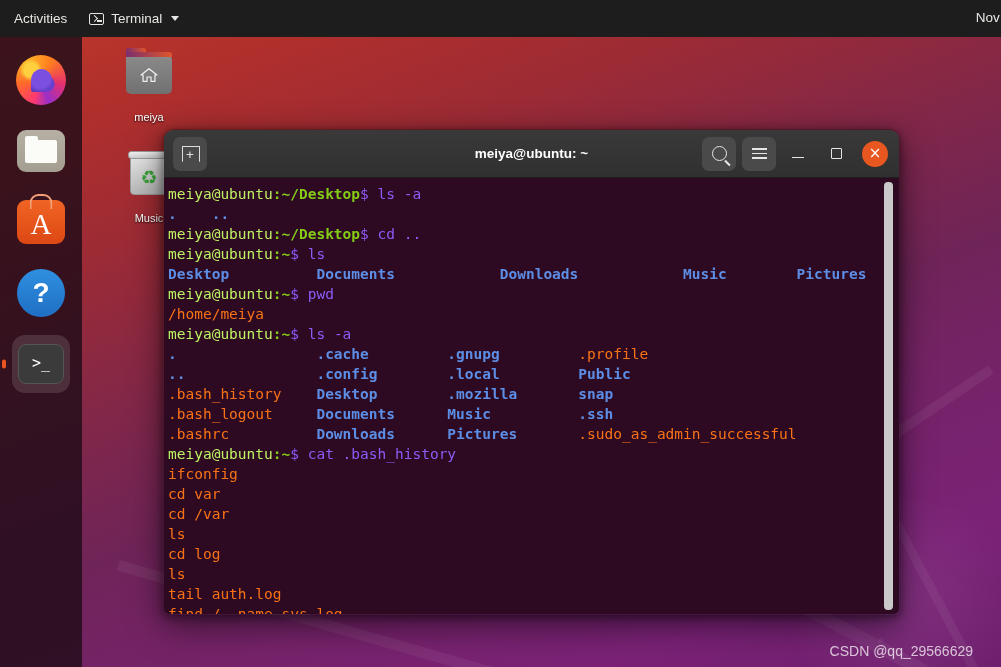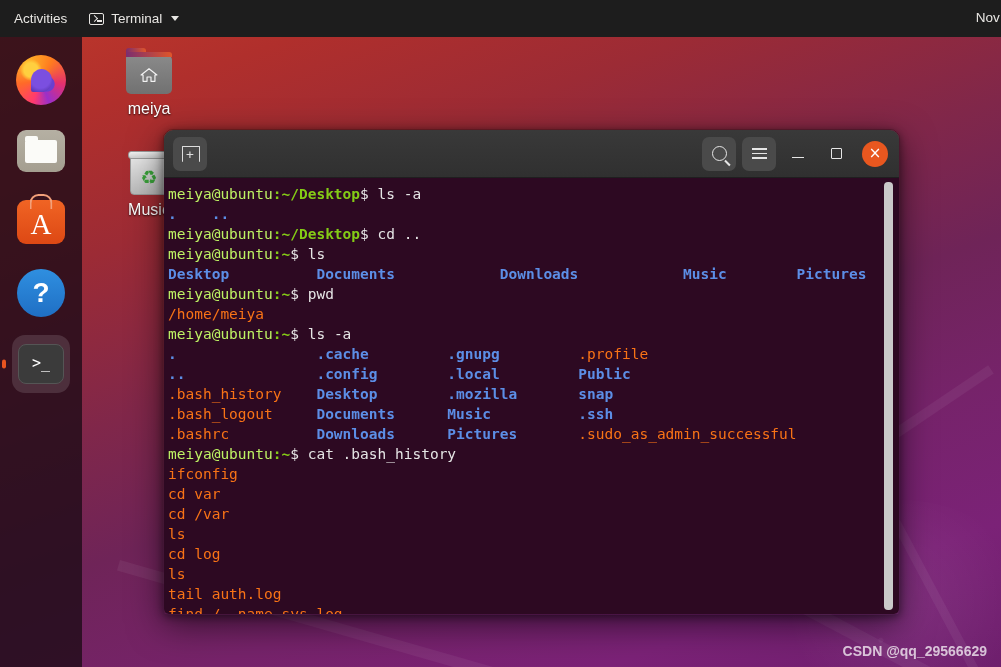--- a/index.html
+++ b/index.html
@@ -129,21 +129,21 @@
     border:1px solid #555;color:#fff;font-family:"DejaVu Sans Mono",monospace;
     font-size:15px;display:flex;align-items:center;justify-content:center;
     letter-spacing:0px; padding-bottom:2px;
   }
 
   
   .desk-icon {
     position:absolute; width:82px; text-align:center; z-index:10;
   }
   .desk-icon .lbl {
-    color:#fff; font-size:16px; margin-top:6px;
+    color:#fff; font-size:11px; margin-top:17px;
     text-shadow:0 1px 2px rgba(0,0,0,0.85);
   }
   .folder-home {
     width:46px;height:39px;margin:0 auto;position:relative;
     background:linear-gradient(180deg,#8a8a8a,#717171);
     border-radius:3px 5px 5px 5px;
   }
   .folder-home::before{
     content:"";position:absolute;left:0;top:-7px;width:20px;height:8px;
     background:linear-gradient(90deg,#7b2d6f,#e0562a);border-radius:3px 3px 0 0;
@@ -226,35 +226,35 @@
     height:438px; background:#2d0922; position:relative; overflow:hidden;
   }
   #term-text {
     font-family:"DejaVu Sans Mono","Liberation Mono",monospace;
     font-size:14.5px; line-height:20px; color:#ffffff;
     padding:6px 0 0 4px; white-space:pre;
   }
   .ln { height:20px; }
   .prompt-user { color:#bef264; font-weight:normal; }
   .prompt-path { color:#84cc16; font-weight:bold; }
-  .prompt-dollar { color:#e5e5e5; }
+  .prompt-dollar { color:#8b5cf6; }
   .dir { color:#5c8ee6; font-weight:bold; }
   .file { color:#f97316; }
   #scrollbar {
     position:absolute; right:6px; top:4px; width:9px; height:428px;
     background:#2d0922;
   }
   #scroll-thumb {
     width:9px; height:100%; background:#c9c9c9; border-radius:4px;
   }
 
   
   #watermark {
-    position:absolute; right:14px; bottom:8px; z-index:50;
-    color:rgba(255,255,255,0.72); font-size:14px;font-weight:bold;
+    position:absolute; right:28px; bottom:8px; z-index:50;
+    color:rgba(255,255,255,0.72); font-size:14px;
   }
 </style>
 </head>
 <body>
 
 <div id="desktop">
   <div class="wp-line" style="left:560px;top:470px;width:700px;height:13px;transform:rotate(28deg);"></div>
   <div class="wp-line" style="left:120px;top:560px;width:760px;height:11px;transform:rotate(16deg);"></div>
   <div class="wp-line" style="left:640px;top:600px;width:420px;height:10px;transform:rotate(-34deg);"></div>
   <div class="wp-line" style="left:900px;top:520px;width:300px;height:9px;transform:rotate(62deg);"></div>
@@ -310,20 +310,21 @@
 </div>
 
 <div id="terminal">
 
   <div id="titlebar">
     <div class="tb-btn">
       <span class="newtab-glyph">
           <span>+</span>
         </span>
     </div>
+    <div class="title">meiya@ubuntu: ~</div>
     <div style="margin-left:auto;display:flex;align-items:center;gap:6px;">
       <div class="tb-btn">
         <span class="mag"></span>
       </div>
       <div class="tb-btn">
         <span class="burger">
             <i></i>
           </span>
       </div>
       <div class="tb-btn flat" style="width:32px;">

